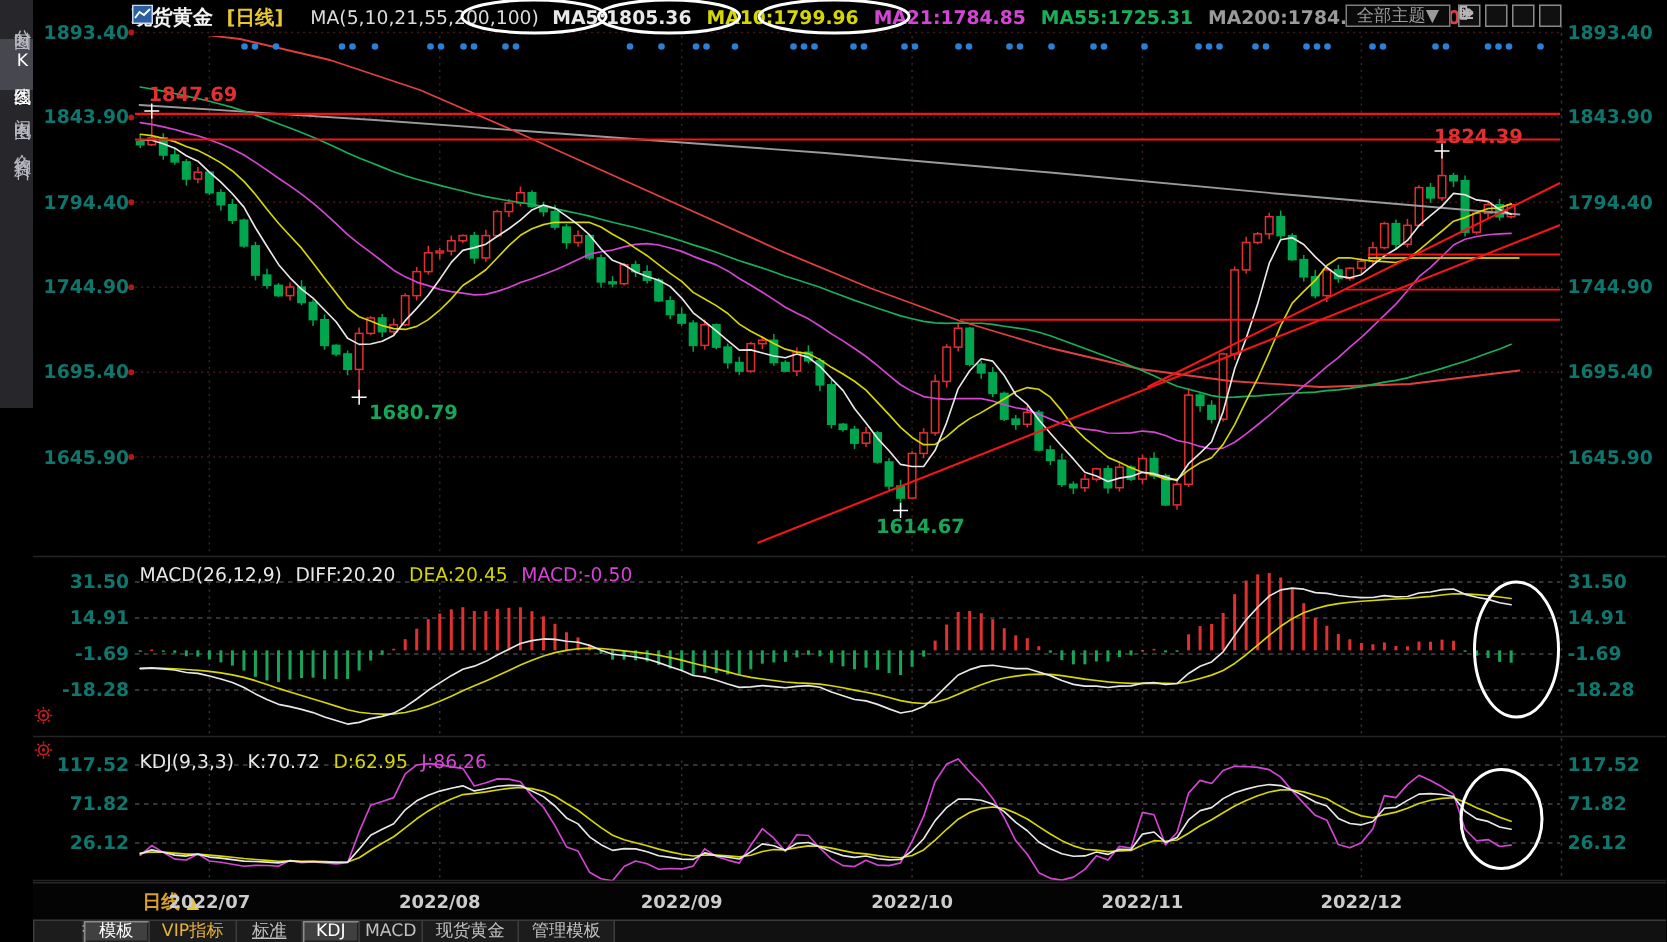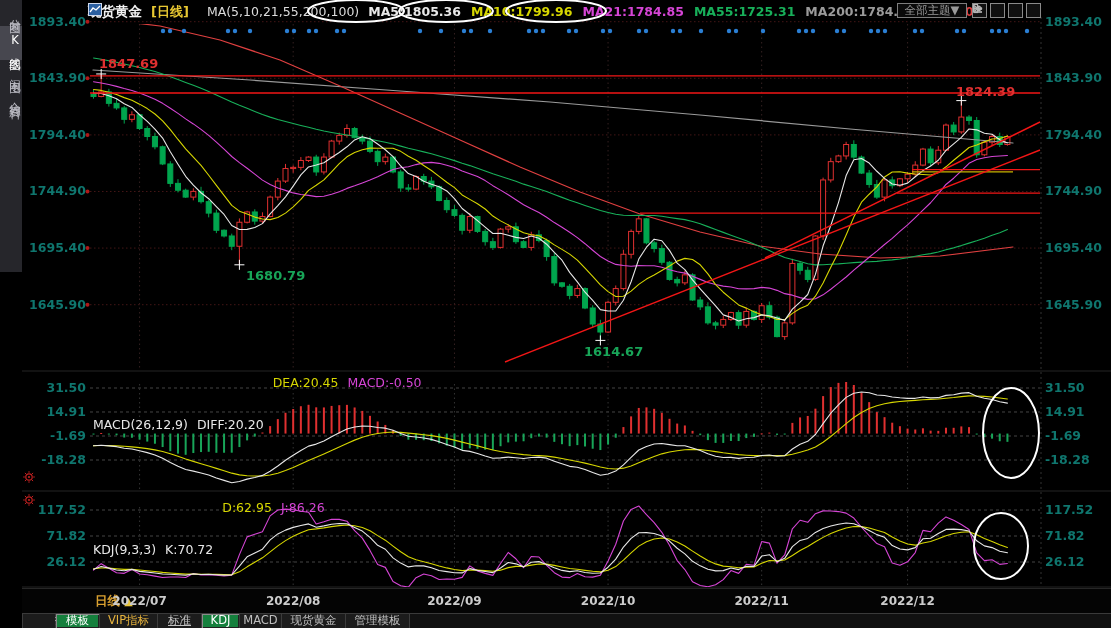--- a/index.html
+++ b/index.html
@@ -30,40 +30,40 @@
   #hdr .mag { color:#dcdcdc; font-size:12.5px; }
   .mav { font-size:12.5px; font-weight:bold; }
 
   #themebox { position:absolute; left:897px; top:3px; width:70px; height:15px; z-index:2;
     border:1px solid #7d7d7d; color:#9a9a9a; font-size:11.5px; text-align:center; line-height:13px; background:#0a0a0a; cursor:pointer; }
   #winicons { position:absolute; left:972px; top:3px; display:flex; gap:3px; z-index:2; }
   .wicon { width:15px; height:15px; border:1px solid #8a8a8a; background:#101010; cursor:pointer; display:flex; align-items:center; justify-content:center; }
 
   
   .phdr { position:absolute; display:flex; gap:9px; font-size:12.5px; z-index:2; white-space:nowrap; }
-  .phdr .w { color:#e8e8e8;margin-top:42px; } .phdr .y { color:#d6d600; } .phdr .m { color:#d545d5; }
+  .phdr .w { color:#e8e8e8; } .phdr .y { color:#d6d600; } .phdr .m { color:#d545d5; }
 
   
   .axlab { position:absolute; color:#0f766e; font-size:12.5px; font-weight:bold; z-index:2; }
   .axl { left:24px; width:62px; text-align:right; }
   .axr { left:1045px; width:64px; text-align:left; }
   .mklab { position:absolute; font-size:13px; font-weight:bold; z-index:2; }
 
   
   #taxis { position:absolute; left:22px; top:588px; width:1089px; height:25px; background:#040404; border-top:1px solid #262626; z-index:2; }
   #pertag { position:absolute; left:73px; top:4px; font-size:12.5px; font-weight:bold; cursor:pointer; }
   #pertag .t { color:#d9a030; } #pertag .a { color:#e8c53a; font-size:11px; }
   .dlab { position:absolute; top:5px; width:60px; text-align:center; color:#cccccc; font-size:12px; font-weight:bold; }
 
   
   #btoolbar { position:absolute; left:22px; top:613px; width:1089px; height:15px; background:#111; border-top:1px solid #3a3a3a; display:flex; z-index:2; }
   .tab { height:14px; line-height:13px; font-size:11.5px; text-align:center; color:#c0c0c0;
     background:#1c1c1c; border-right:1px solid #3c3c3c; cursor:pointer; }
   .tab:first-child { border-left:1px solid #3c3c3c; }
-  .tab.sel { background:#15803d; color:#ffffff; box-shadow: inset 1px 1px 0 #8a8a8a, inset -1px -1px 0 #202020; }
+  .tab.sel { background:#404040; color:#ffffff; box-shadow: inset 1px 1px 0 #8a8a8a, inset -1px -1px 0 #202020; }
 </style>
 </head>
 <body>
 
 <div id="app">
   <svg id="basesvg" width="1111" height="628">
       <defs>
         <clipPath id="mainclip">
           <rect x="90" y="24" width="951" height="346"></rect>
         </clipPath>

